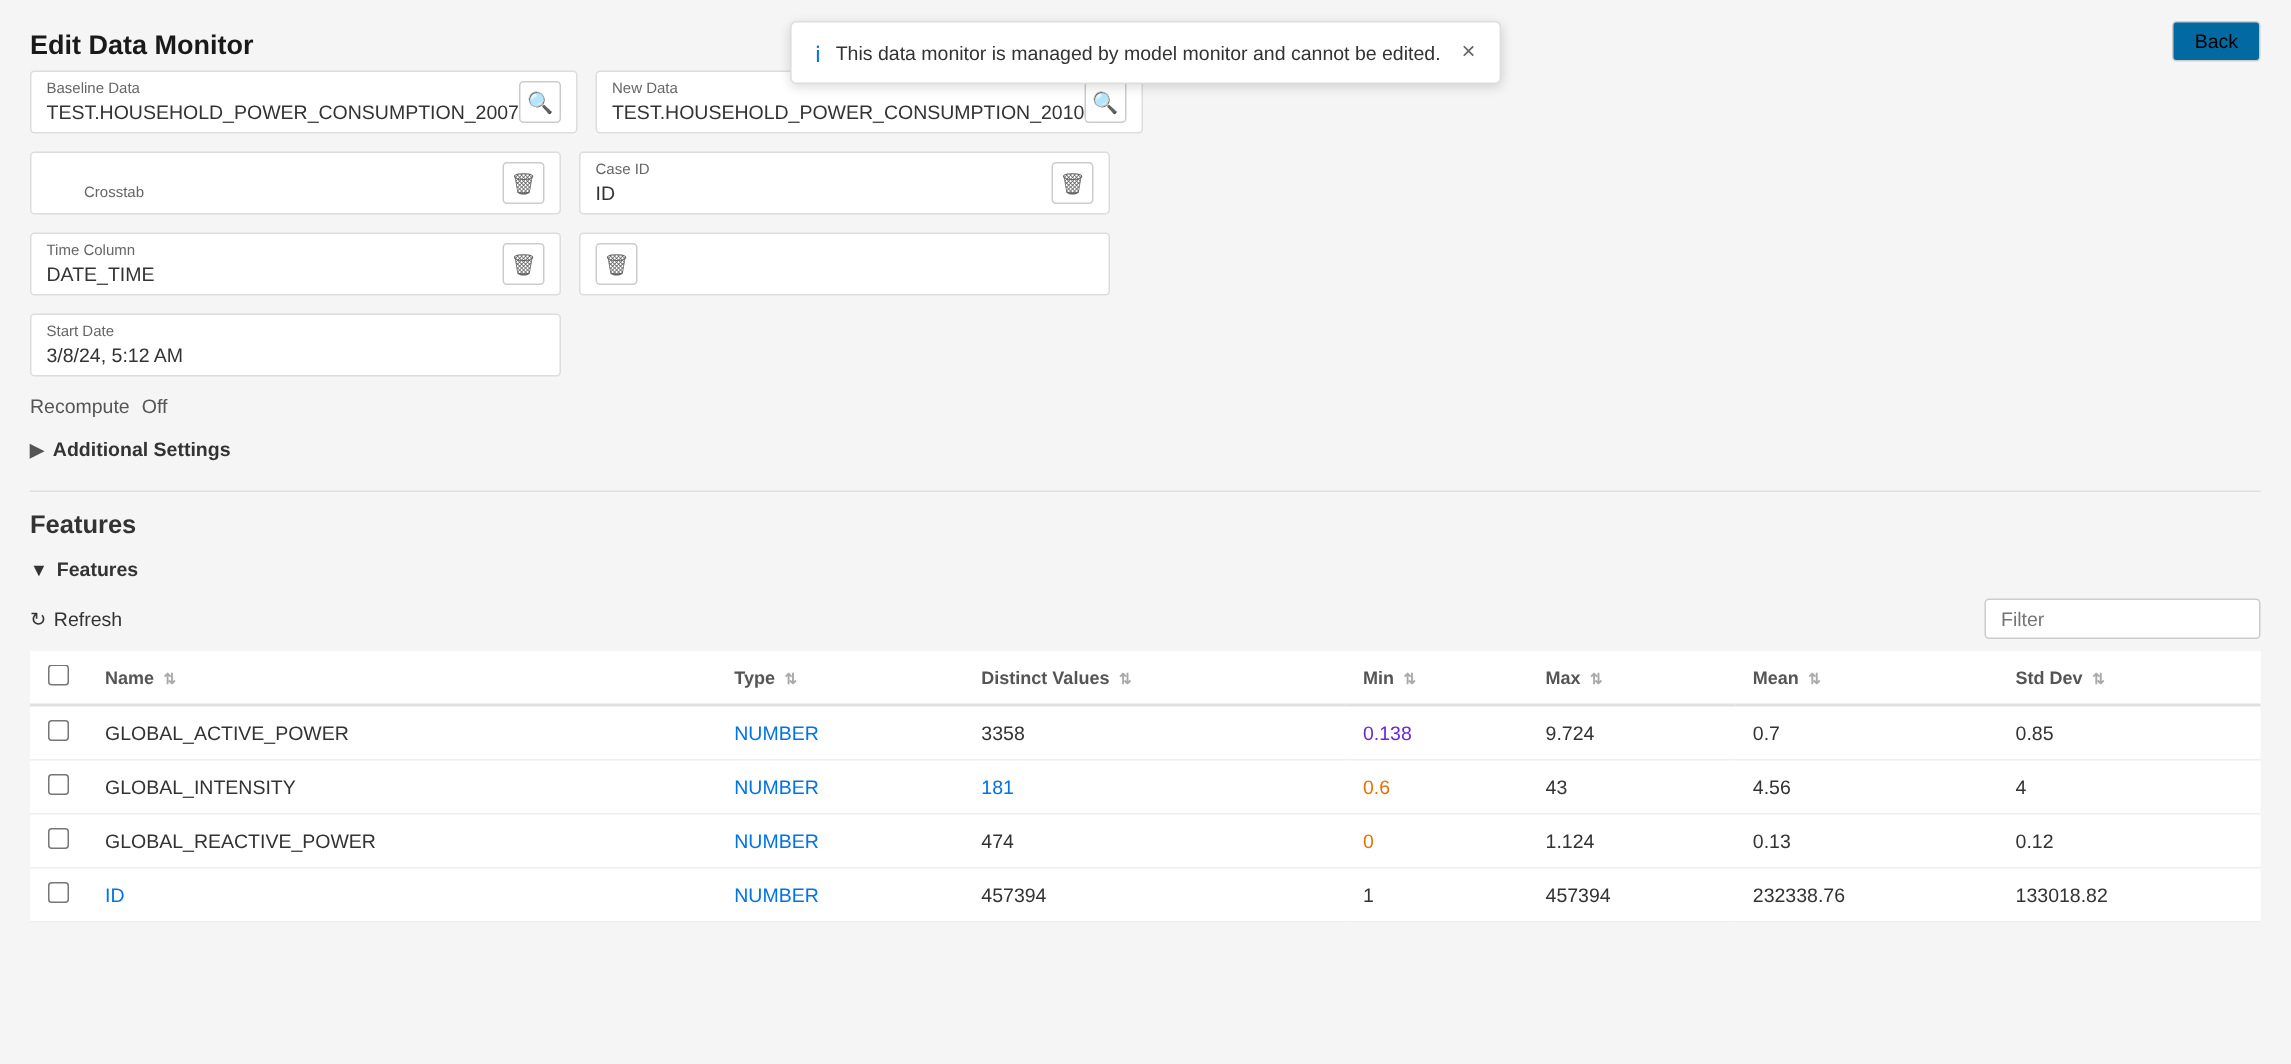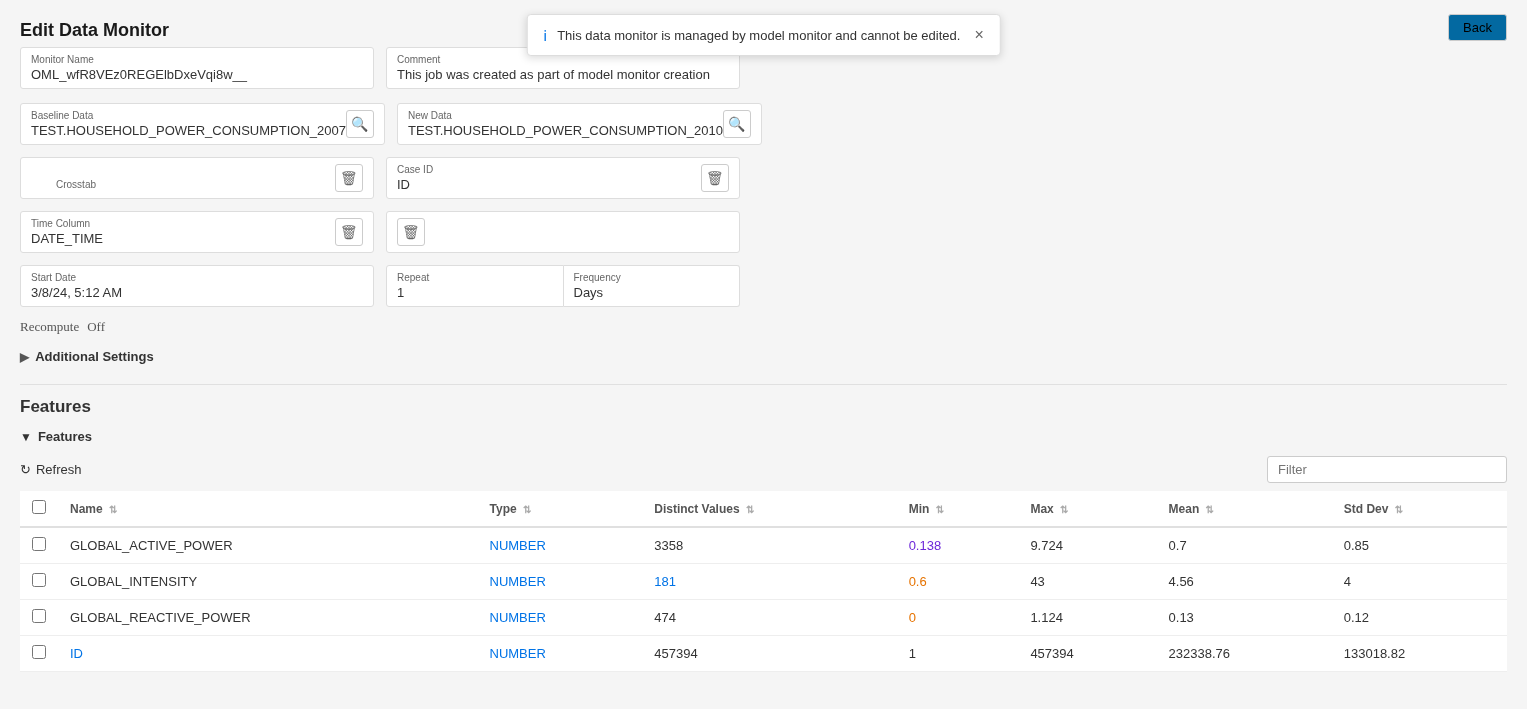--- a/index.html
+++ b/index.html
@@ -44,37 +44,37 @@
       border-radius: 3px; cursor: pointer; display: flex; align-items: center;
       justify-content: center; color: #666; font-size: 14px; flex-shrink: 0;
     }
 
     
     .repeat-row { display: flex; gap: 0; max-width: 360px; }
     .repeat-field { flex: 1; background: white; border: 1px solid #ddd; border-radius: 3px 0 0 3px; padding: 6px 10px; }
     .frequency-field { flex: 1; background: white; border: 1px solid #ddd; border-left: none; border-radius: 0 3px 3px 0; padding: 6px 10px; }
 
     
-    .recompute-row { display: flex; align-items: flex-start; gap: 8px; margin-bottom: 14px; font-size: 13px; font-family: Liberation Serif, serif; }
+    .recompute-row { display: flex; align-items: flex-start; gap: 8px; margin-bottom: 14px; font-size: 13px; }
     .recompute-label { color: #555; }
     .recompute-value { color: #555; }
 
     
     .additional-settings { display: flex; align-items: center; gap: 6px; margin-bottom: 20px; cursor: pointer; font-size: 13px; font-weight: 600; color: #333; }
     .chevron { font-size: 12px; color: #555; }
 
     
     .features-header { font-size: 17px; font-weight: 700; margin-bottom: 12px; }
     .features-subheader { display: flex; align-items: center; gap: 6px; font-size: 13px; font-weight: 600; margin-bottom: 12px; cursor: pointer; }
     .chevron-down { font-size: 12px; }
 
     
     .toolbar { display: flex; align-items: center; justify-content: space-between; margin-bottom: 8px; }
     .refresh-btn { display: flex; align-items: center; gap: 5px; cursor: pointer; font-size: 13px; color: #333; background: none; border: none; }
-    .filter-input { border: 1px solid #ccc; border-radius: 3px; padding: 5px 10px; width: 240px; font-size: 13px; color: #999; }
+    .filter-input { border: 1px solid #ccc; border-radius: 3px; padding: 5px 10px; width: 184px; font-size: 13px; color: #999; }
 
     
     .data-table { width: 100%; border-collapse: collapse; background: white; }
     .data-table th {
       padding: 9px 12px; text-align: left; font-size: 12px; font-weight: 600;
       color: #555; border-bottom: 2px solid #e0e0e0; background: white;
       white-space: nowrap;
     }
     .data-table th .sort-icon { color: #aaa; font-size: 10px; margin-left: 3px; }
     .data-table td { padding: 9px 12px; border-bottom: 1px solid #eee; font-size: 13px; }
@@ -93,30 +93,20 @@
   <h1 class="page-title">Edit Data Monitor</h1>
 
   <div class="toast">
     <span class="toast-icon">ℹ</span>
     <span>This data monitor is managed by model monitor and cannot be edited.</span>
     <span class="toast-close">×</span>
   </div>
 
   <button class="back-btn">Back</button>
 
-  <div class="form-grid">
-    <div class="field-box">
-      <div class="field-label">Monitor Name</div>
-      <div class="field-value">OML_wfR8VEz0REGElbDxeVqi8w__</div>
-    </div>
-    <div class="field-box">
-      <div class="field-label">Comment</div>
-      <div class="field-value">This job was created as part of model monitor creation</div>
-    </div>
-  </div>
 
   <div class="form-row">
     <div class="field-box with-icon">
       <div style="flex:1;">
         <div class="field-label">Baseline Data</div>
         <div class="field-value">TEST.HOUSEHOLD_POWER_CONSUMPTION_2007</div>
       </div>
       <button class="icon-btn">🔍</button>
     </div>
     <div class="field-box with-icon">
@@ -155,30 +145,20 @@
     </div>
     <div class="field-box with-icon">
       <button class="icon-btn">🗑</button>
     </div>
   </div>
 
   <div class="form-row">
     <div class="field-box">
       <div class="field-label">Start Date</div>
       <div class="field-value">3/8/24, 5:12 AM</div>
-    </div>
-    <div class="repeat-row">
-      <div class="repeat-field">
-        <div class="field-label">Repeat</div>
-        <div class="field-value">1</div>
-      </div>
-      <div class="frequency-field">
-        <div class="field-label">Frequency</div>
-        <div class="field-value">Days</div>
-      </div>
     </div>
   </div>
 
   <div class="recompute-row">
     <span class="recompute-label">Recompute</span>
     <span class="recompute-value">Off</span>
   </div>
 
   <div class="additional-settings">
     <span class="chevron">▶</span>

